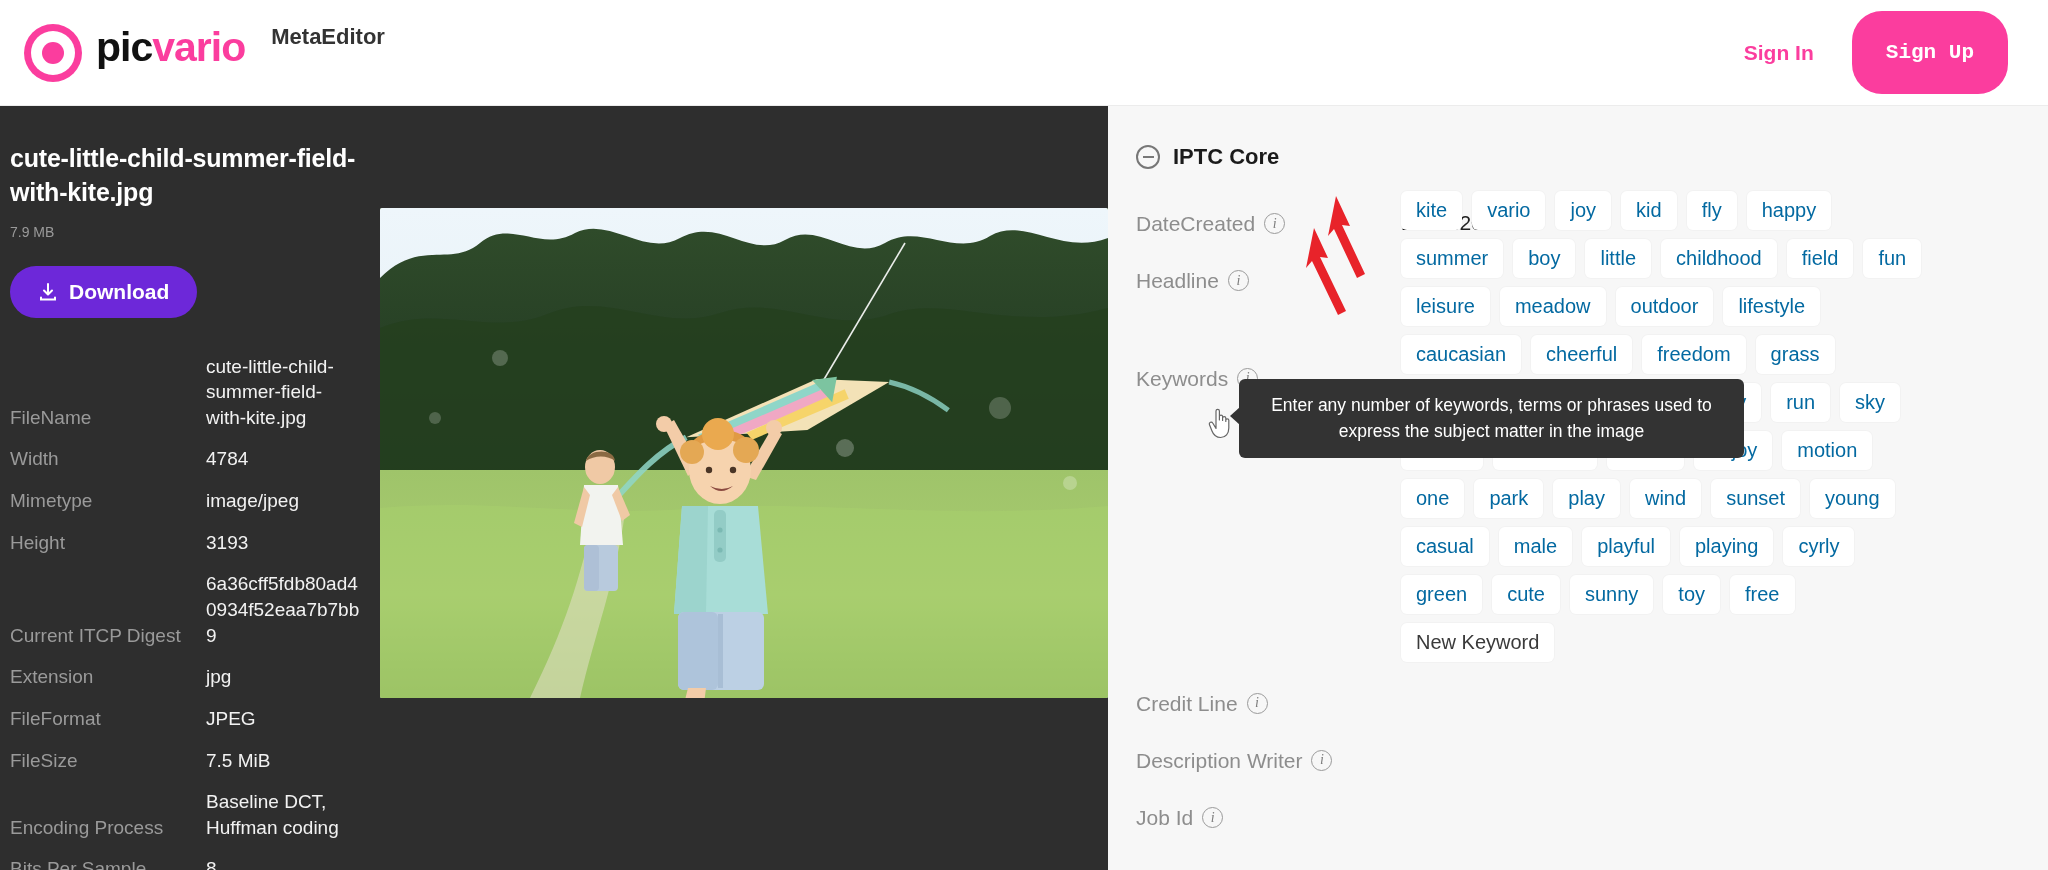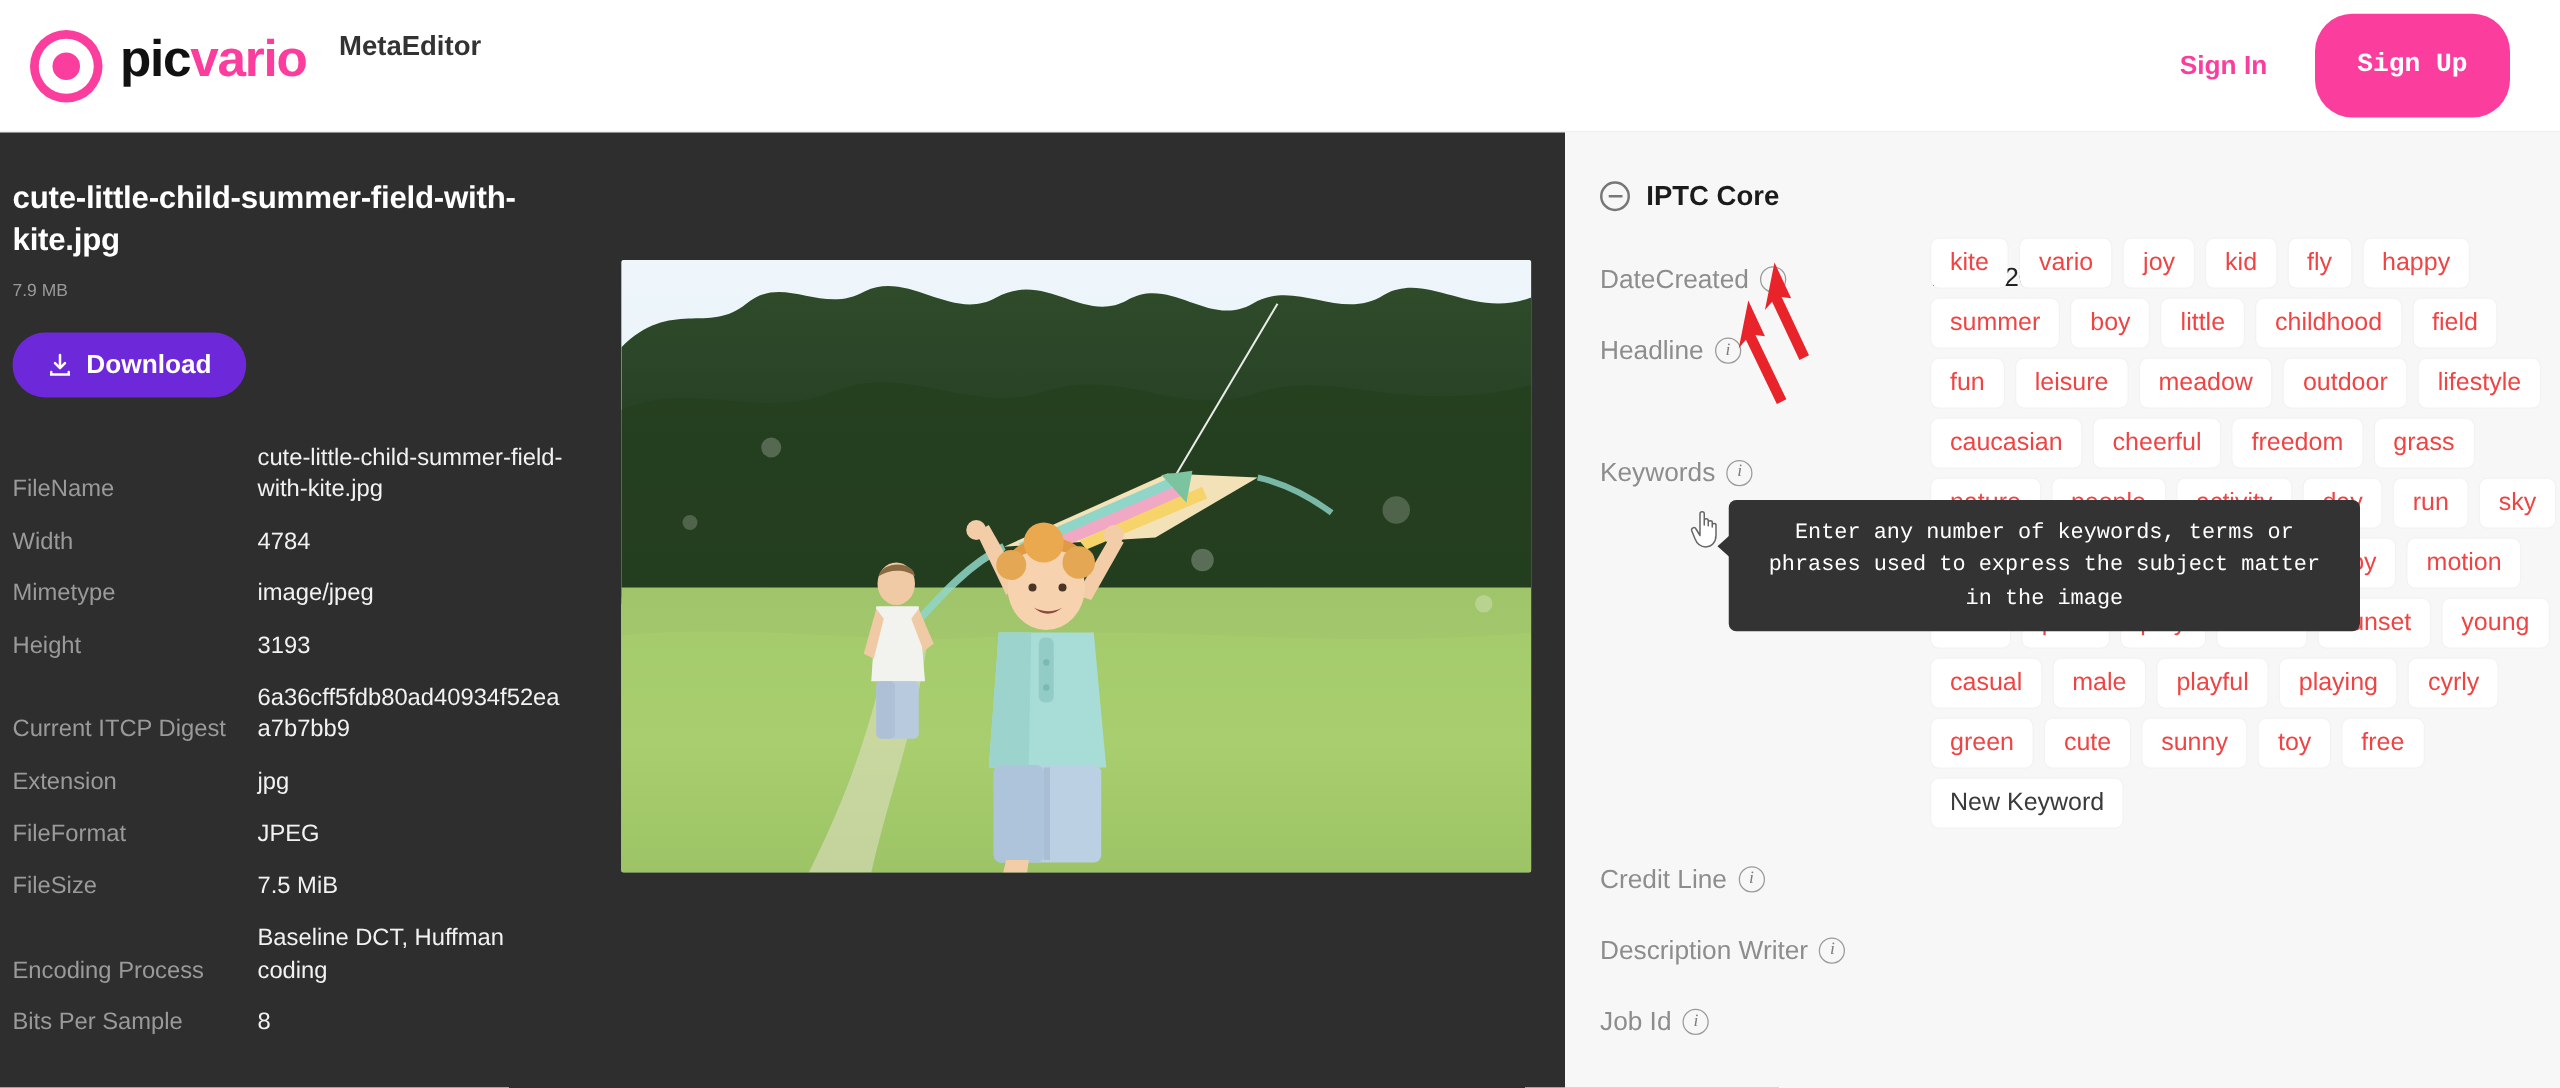--- a/index.html
+++ b/index.html
@@ -52,21 +52,21 @@
     font-size: 21px; font-weight: 600;
     padding: 30px 34px; border-radius: 30px; cursor: pointer;
     font-family: Liberation Mono, monospace;
   }
 
   
   .main { display: flex; height: 764px; }
 
   
   .left {
-    width: 1252px; background: #2e2e2e; color: #ffffff;
+    width: 1108px; background: #2e2e2e; color: #ffffff;
     display: flex; padding: 36px 0 0 0; position: relative;
   }
   .left-info { width: 470px; padding: 0 20px 0 10px; }
   .file-title {
     font-size: 25px; font-weight: bold; line-height: 1.35;
     max-width: 430px; letter-spacing: -0.2px;
   }
   .file-size { color: #9a9a9a; font-size: 14px; margin-top: 14px; }
   .download-btn {
     margin-top: 26px;
@@ -127,35 +127,35 @@
     display: inline-flex; align-items: center; justify-content: center;
     font-style: italic; font-family: "Liberation Serif", serif;
     flex: 0 0 21px; cursor: pointer; background: #f7f7f7;
   }
   .field-value { font-size: 21px; color: #222222; padding-top: 1px; }
   .tags {
     display: flex; flex-wrap: wrap; gap: 9px 10px; max-width: 525px;
   }
   .tag {
     background: #ffffff; border-radius: 6px;
-    padding: 8px 15px; font-size: 20px; color: #ef4444;
+    padding: 8px 15px; font-size: 20px; color: #0369a1;
     cursor: pointer; white-space: nowrap;
     box-shadow: 0 0 0 1px rgba(0,0,0,0.02);
   }
   .tag.new { color: #3a3a3a; }
 
   
   .tooltip {
     position: absolute;
-    left: 131px; top: 294px;
+    left: 131px; top: 273px;
     width: 505px;
     background: #333333; color: #ffffff;
     font-size: 17.5px; line-height: 1.5;
     border-radius: 6px; padding: 13px 18px;
-    text-align: center; z-index: 40; font-family: Liberation Mono, monospace;
+    text-align: center; z-index: 40;
   }
   .tooltip::before {
     content: ""; position: absolute; left: -9px; top: 28px;
     border-top: 9px solid transparent;
     border-bottom: 9px solid transparent;
     border-right: 10px solid #333333;
   }
   
   .hand-cursor {
     position: absolute; left: 99px; top: 299px; z-index: 50;

